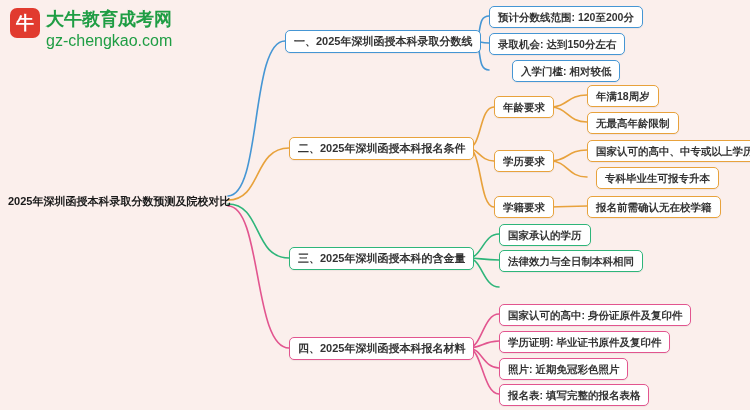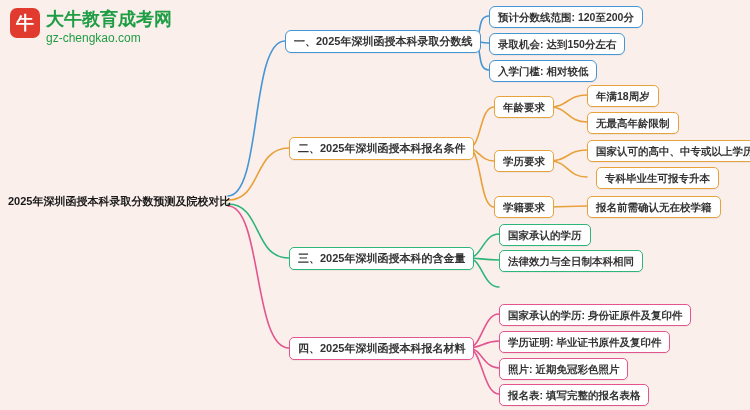--- a/index.html
+++ b/index.html
@@ -15,39 +15,39 @@
   .s2{stroke:var(--branch2,#e8a23c);}
   .s3{stroke:var(--branch3,#2eb57a);}
   .s4{stroke:var(--branch4,#e2558f);}
 
   .node{
     position:absolute;background:#fff;border:1.5px solid #999;border-radius:5px;
     padding:3px 8px;font-size:10.5px;font-weight:700;color:#333;
     white-space:nowrap;line-height:1.35;box-shadow:0 1px 1px rgba(0,0,0,.05);
   }
   .branch{font-size:11px;}
-  .b1{border-color:var(--branch1,#4596d4);border-radius:6px;}
+  .b1{border-color:var(--branch1,#4596d4);}
   .b2{border-color:var(--branch2,#e8a23c);text-align:right;}
   .b3{border-color:var(--branch3,#2eb57a);}
   .b4{border-color:var(--branch4,#e2558f);}
 
   .root-title{
     position:absolute;left:8px;top:194px;
     font-size:11px;font-weight:700;color:#1a1a1a;white-space:nowrap;
   }
 
   .logo{position:absolute;left:10px;top:8px;display:flex;gap:6px;align-items:flex-start;}
   .logo-icon{
     width:30px;height:30px;background:var(--logo-red,#e13b2f);border-radius:7px;
     color:#fff;display:flex;align-items:center;justify-content:center;
     font-size:18px;font-weight:700;flex:0 0 auto;
   }
   .logo-txt{display:flex;flex-direction:column;}
   .logo-name{color:var(--logo-green,#1f9d44);font-weight:700;font-size:18px;line-height:1.25;}
-  .logo-domain{color:var(--logo-green,#1f9d44);font-size:12px;line-height:1.2;}
+  .logo-domain{color:var(--logo-green,#1f9d44);font-size:16px;line-height:1.2;}
 </style>
 </head>
 <body>
 
 <div class="canvas">
 
   <svg class="connectors" viewBox="0 0 750 410" xmlns="http://www.w3.org/2000/svg">
 
     <path class="s1" d="M228 196 C262 196, 250 41, 285 41"></path>
     <path class="s2" d="M228 200 C262 200, 253 148, 289 148"></path>
@@ -84,35 +84,35 @@
       <span class="logo-name">大牛教育成考网</span>
       <span class="logo-domain">gz-chengkao.com</span>
     </div>
   </div>
 
   <div class="root-title">2025年深圳函授本科录取分数预测及院校对比</div>
 
   <div class="node branch b1" style="left:285px;top:30px">一、2025年深圳函授本科录取分数线</div>
   <div class="node b1" style="left:489px;top:6px">预计分数线范围: 120至200分</div>
   <div class="node b1" style="left:489px;top:33px">录取机会: 达到150分左右</div>
-  <div class="node b1" style="left:489px;top:60px">入学门槛: 相对较低</div>
+  <div class="node b1" style="left:512px;top:60px">入学门槛: 相对较低</div>
 
   <div class="node branch b2" style="left:289px;top:137px">二、2025年深圳函授本科报名条件</div>
   <div class="node b2" style="left:494px;top:96px">年龄要求</div>
   <div class="node b2" style="left:494px;top:150px">学历要求</div>
   <div class="node b2" style="left:494px;top:196px">学籍要求</div>
   <div class="node b2" style="left:587px;top:85px">年满18周岁</div>
   <div class="node b2" style="left:587px;top:112px">无最高年龄限制</div>
   <div class="node b2" style="left:587px;top:140px">国家认可的高中、中专或以上学历</div>
   <div class="node b2" style="left:596px;top:167px">专科毕业生可报专升本</div>
   <div class="node b2" style="left:587px;top:196px">报名前需确认无在校学籍</div>
 
   <div class="node branch b3" style="left:289px;top:247px">三、2025年深圳函授本科的含金量</div>
   <div class="node b3" style="left:499px;top:250px">法律效力与全日制本科相同</div>
   <div class="node b3" style="left:499px;top:224px">国家承认的学历</div>
 
   <div class="node branch b4" style="left:289px;top:337px">四、2025年深圳函授本科报名材料</div>
-  <div class="node b4" style="left:499px;top:304px">国家承认的学历: 身份证原件及复印件</div>
+  <div class="node b4" style="left:499px;top:304px">国家认可的高中: 身份证原件及复印件</div>
   <div class="node b4" style="left:499px;top:331px">学历证明: 毕业证书原件及复印件</div>
   <div class="node b4" style="left:499px;top:358px">照片: 近期免冠彩色照片</div>
   <div class="node b4" style="left:499px;top:384px">报名表: 填写完整的报名表格</div>
 
 </div>
 
 </body></html>

